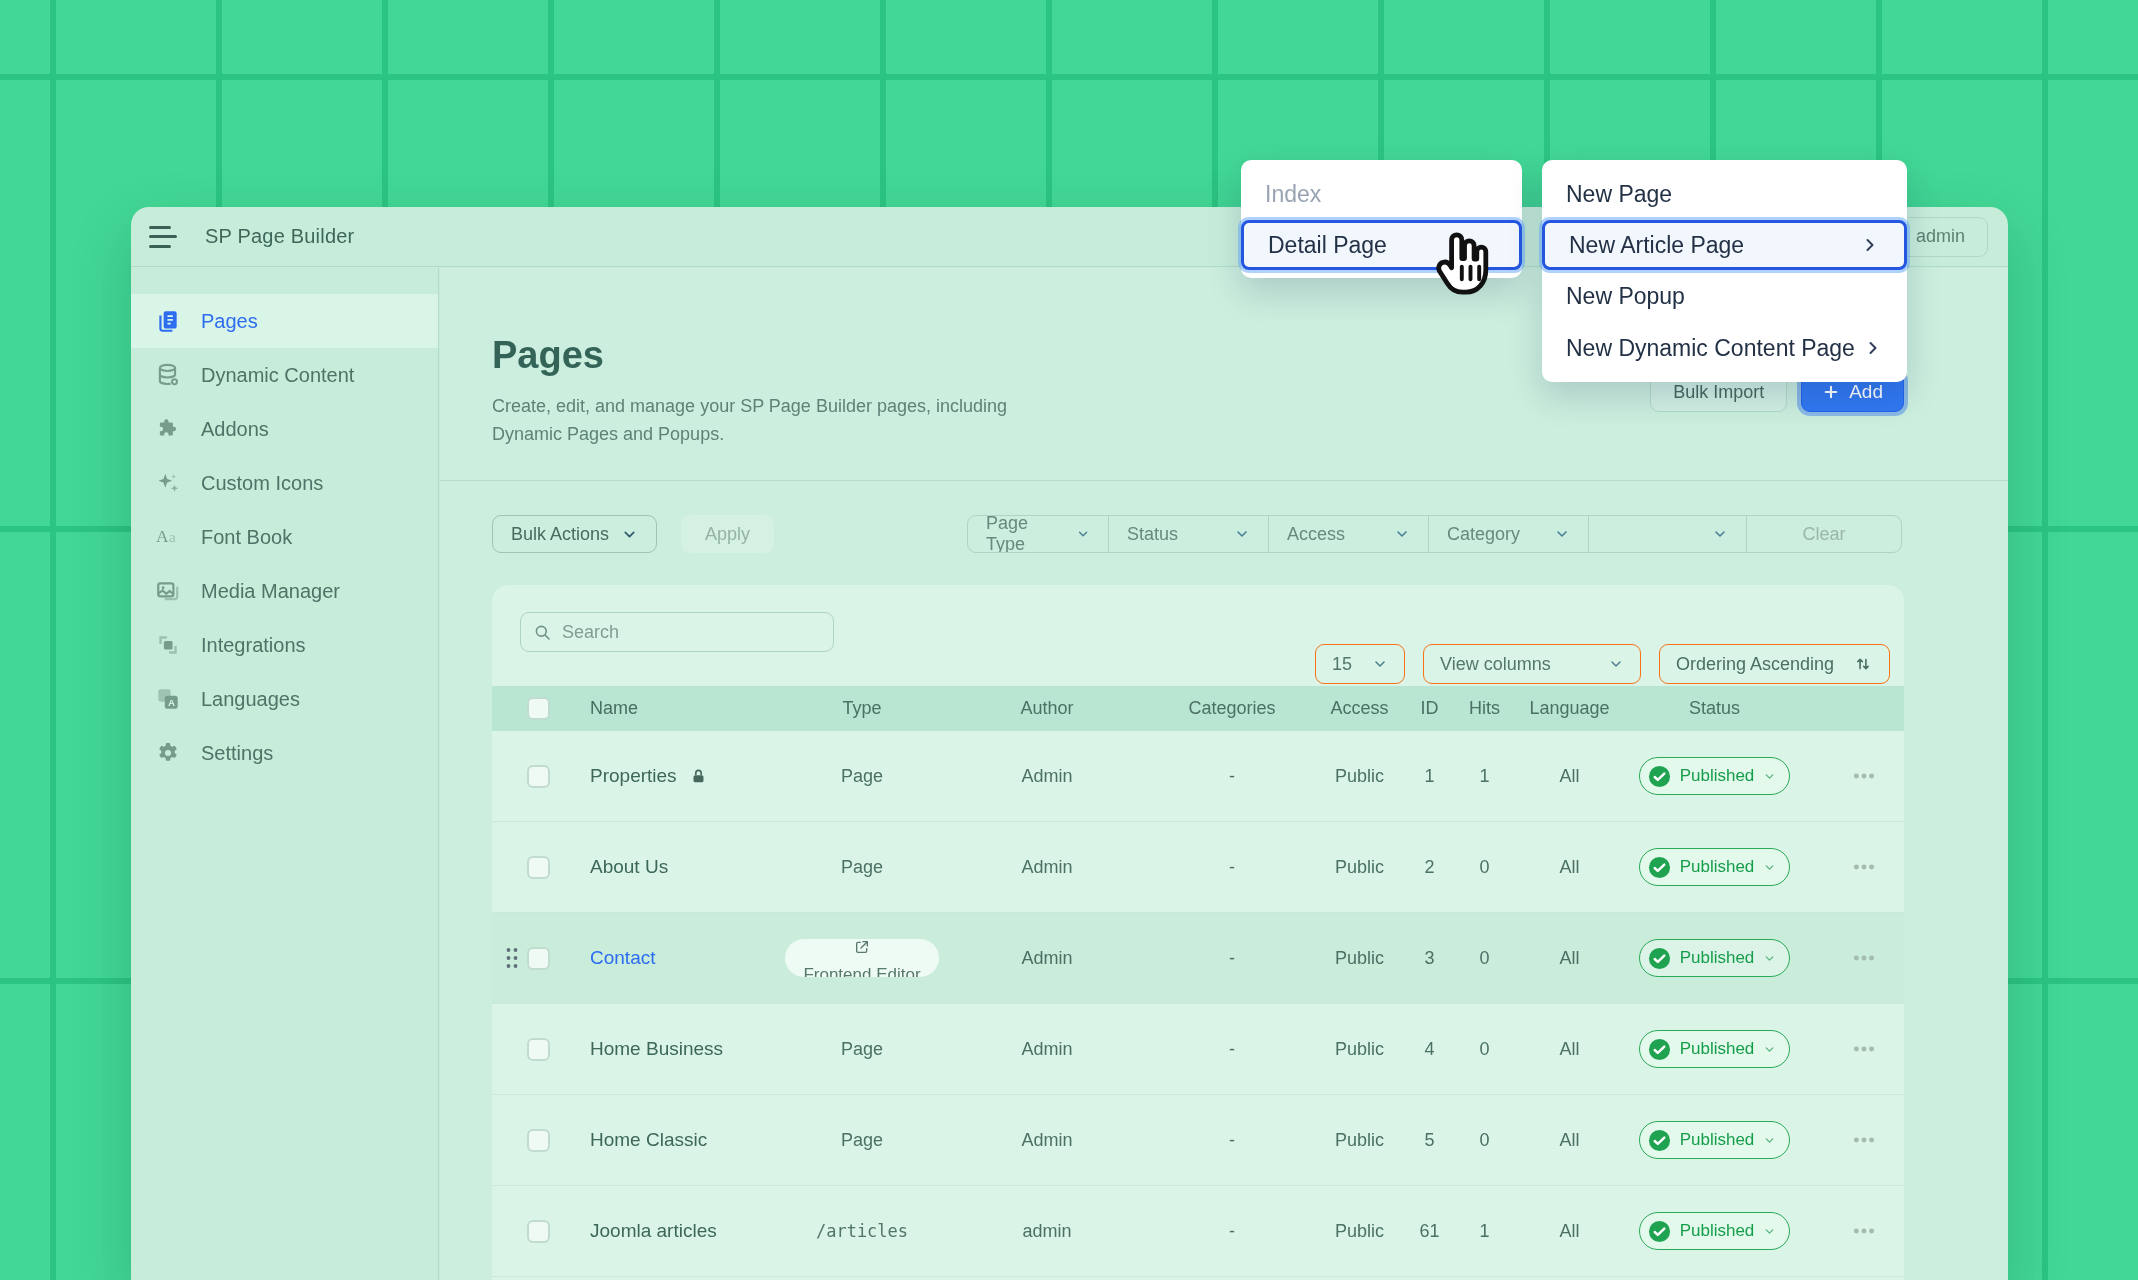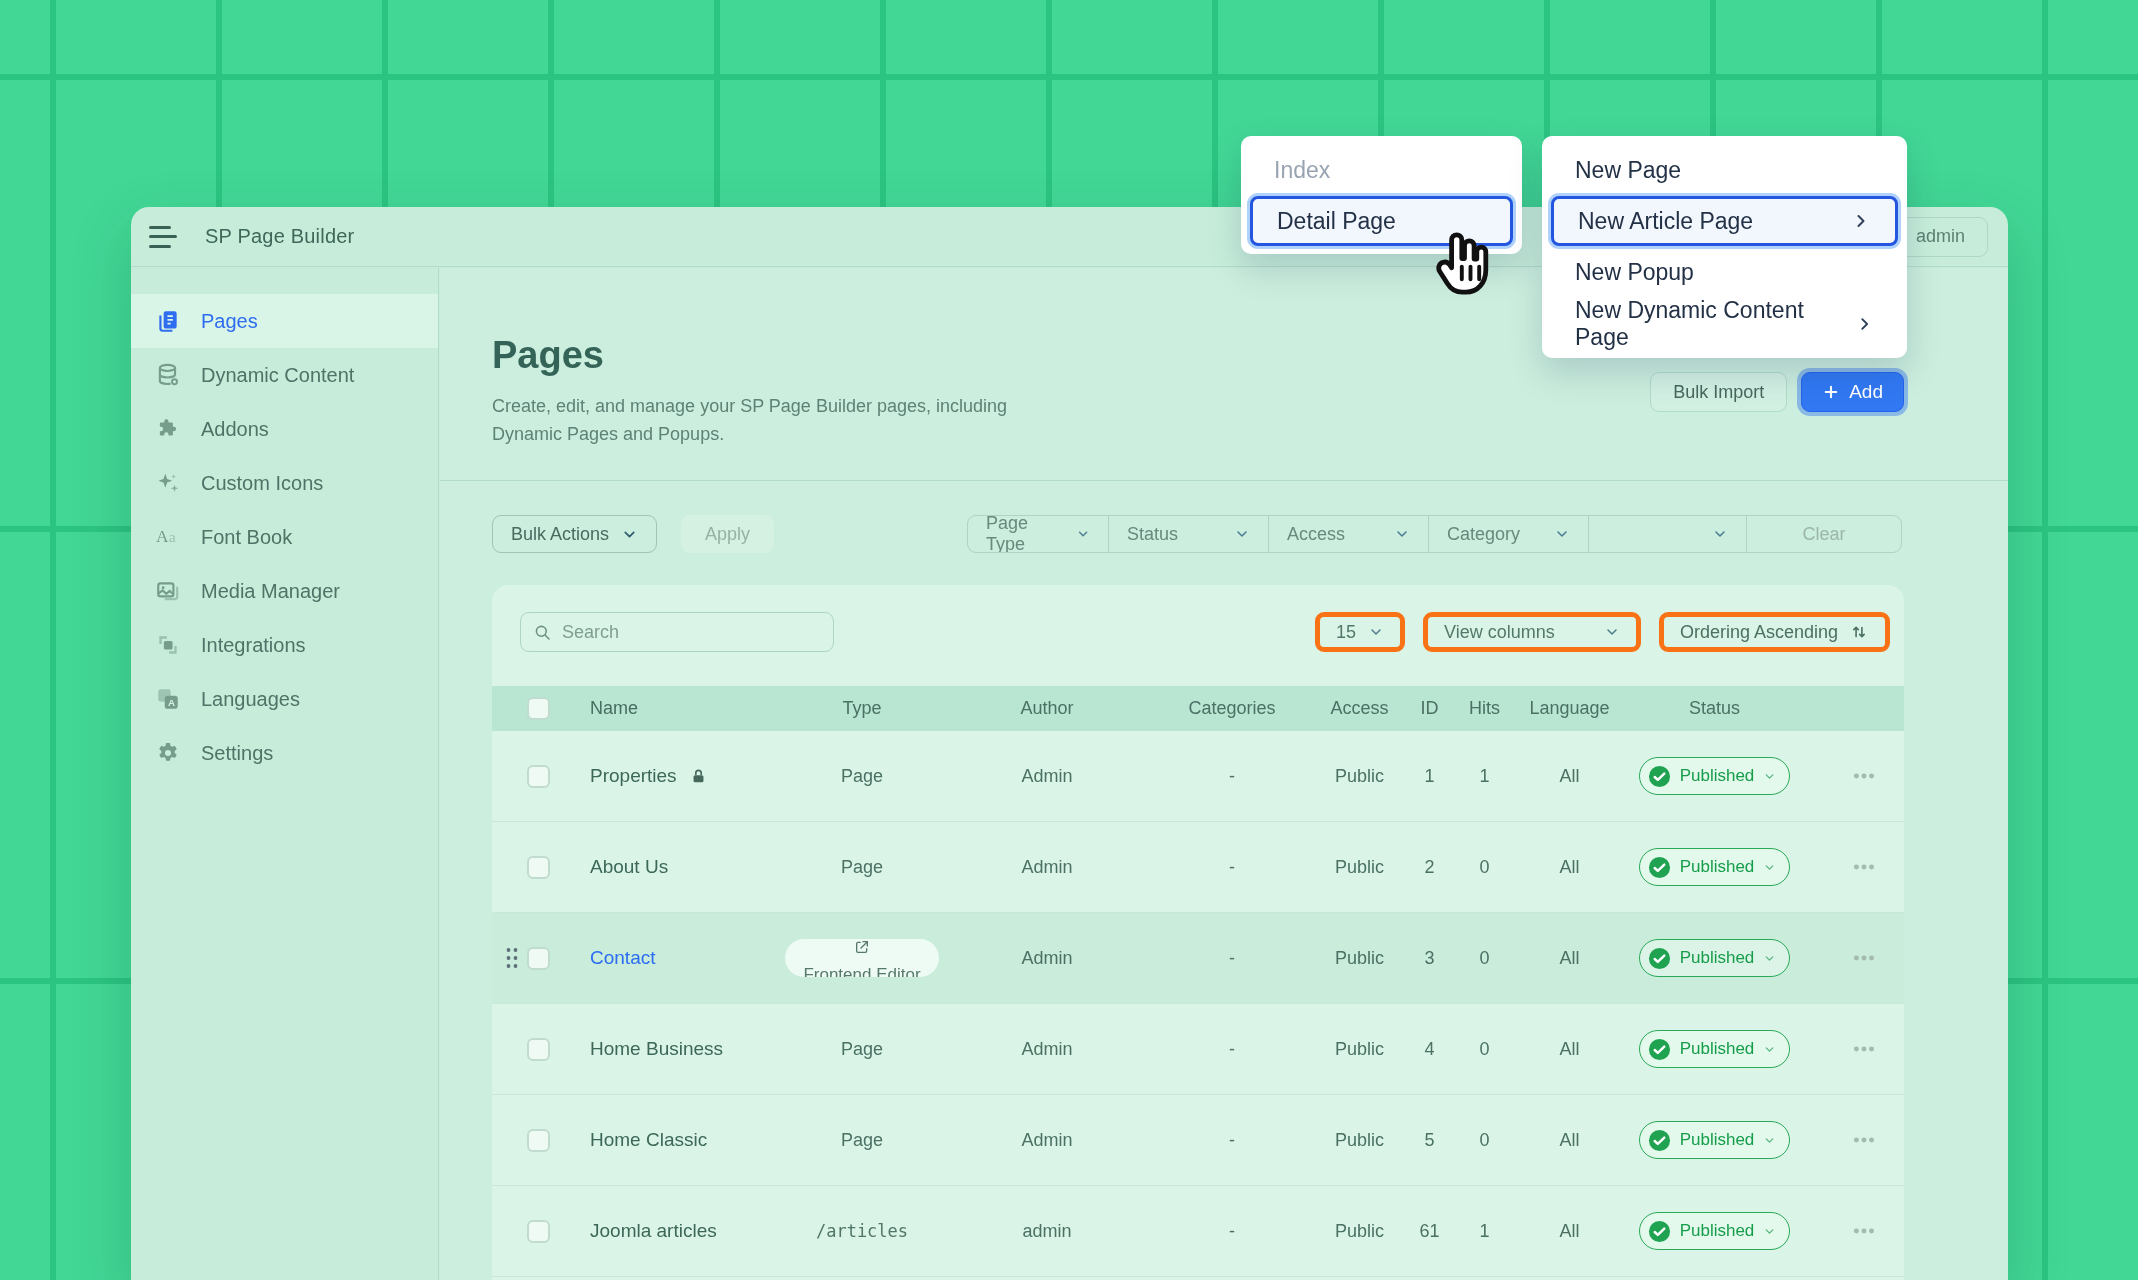--- a/index.html
+++ b/index.html
@@ -116,22 +116,22 @@
   .search-wrap .sch-icon { width:19px; height:19px; color:#6e9185; flex:0 0 19px; }
   .search-wrap .sch-icon svg { width:100%; height:100%; display:block; }
   .search-wrap input {
     border:none; outline:none; background:transparent; width:100%;
     font-size:18px; color:#3f665a; font-family:inherit;
   }
   .search-wrap input::placeholder { color:#7f9e92; }
   .list-right { position:absolute; right:14px; top:27px; display:flex; gap:18px; }
   .ctl-box {
     height:40px; display:flex; align-items:center; justify-content:space-between;
-    border:5px solid #f97316; border-radius:9px; padding:0 16px;
-    font-size:18px; color:#53776b; cursor:pointer; background:transparent; font-family:inherit;
+    border:1px solid #f97316; border-radius:9px; padding:0 16px;
+    font-size:18px; color:#53776b; cursor:pointer; background:transparent; font-family:inherit;margin-top:32px;
   }
   .ctl-box .f-chev { width:16px; height:16px; color:#52808f; }
   .ctl-box .f-chev svg, .ctl-box .sort-icon svg { width:100%; height:100%; display:block; }
   .ctl-box.pagesize { width:90px; }
   .ctl-box.viewcols { width:218px; }
   .ctl-box.ordering { width:231px; color:#4c6f64; }
   .ctl-box .sort-icon { width:20px; height:20px; color:#4c6f64; }
 
   .tgrid { display:grid; grid-template-columns:70px 215px 170px 200px 170px 85px 55px 55px 115px 175px 1fr; align-items:center; }
   .thead {
@@ -172,21 +172,21 @@
   .status-badge .st-chev { width:13px; height:13px; color:#5ab57f; }
   .status-badge .st-chev svg { width:100%; height:100%; display:block; }
 
   .cell.c-actions { justify-content:center; padding-left:22px; }
   .row-menu-btn { width:34px; height:34px; border:none; background:transparent; color:#a4bbb0; cursor:pointer; padding:0; }
   .row-menu-btn svg { width:26px; height:26px; display:block; margin:auto; }
 
   
   .menu {
     position:absolute; background:#fff; border-radius:10px; z-index:10;
-    box-shadow:0 14px 34px rgba(18,44,86,.18); padding:8px 9px;
+    box-shadow:0 14px 34px rgba(18,44,86,.18); padding:8px 0;margin-top:24px;
   }
   .menu1 { left:1241px; top:136px; width:281px; }
   .menu2 { left:1542px; top:136px; width:365px; }
   .menu-item {
     position:relative; height:52px; display:flex; align-items:center; justify-content:space-between;
     padding:0 24px; font-size:23px; color:#233146; cursor:pointer;
   }
   .menu-item.muted { color:#98a4b2; }
   .menu-item.highlighted {
     border:3px solid #2456e0; border-radius:8px; background:#f2f6fd;

